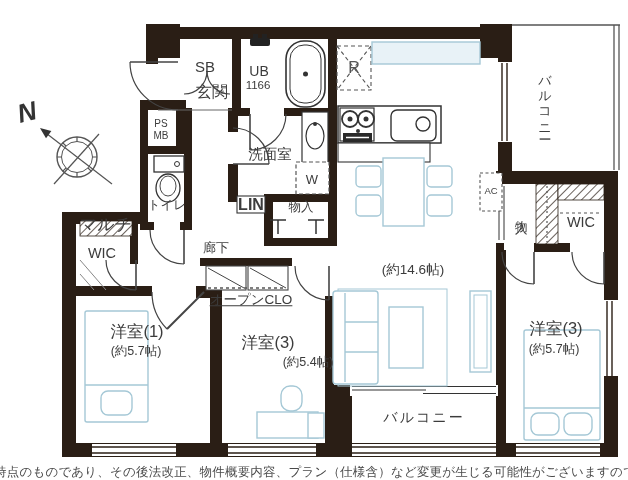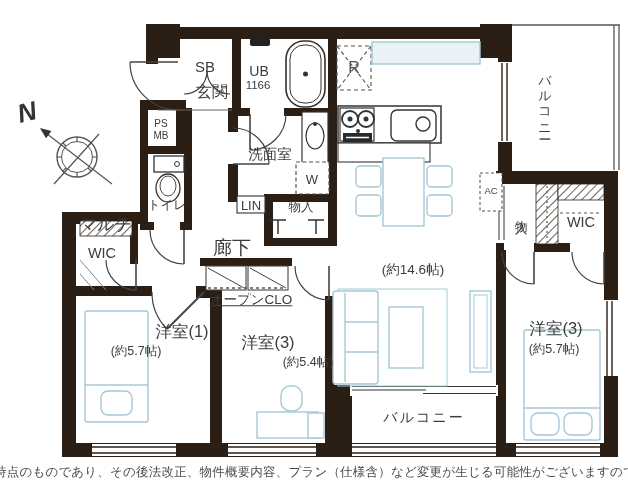--- a/index.html
+++ b/index.html
@@ -14,27 +14,27 @@
   .l-ub{left:259px;top:71px;font-size:14px;}
   .l-ubsize{left:258px;top:86px;font-size:11.5px;}
   .l-r{left:354px;top:68px;font-size:16px;color:#555;}
   .l-senmen{left:270px;top:154px;font-size:14.5px;}
   .l-w{left:312px;top:179px;font-size:13px;}
   .l-ps{left:161px;top:124px;font-size:10px;}
   .l-mb{left:161px;top:136px;font-size:10px;}
   .l-toilet{left:167px;top:205px;font-size:12.5px;}
   .l-multi1{left:106px;top:224px;font-size:17px;}
   .l-multi2{left:102px;top:253px;font-size:14.5px;}
-  .l-lin{left:251px;top:205px;font-size:13px;}
+  .l-lin{left:251px;top:205px;font-size:16px;font-weight:bold;}
   .l-monoc{left:301px;top:207px;font-size:12.5px;}
-  .l-rouka{left:232px;top:247px;font-size:19px;text-align:center;}
+  .l-rouka{left:216px;top:247px;font-size:13px;text-align:center;}
   .l-openclo{left:251px;top:300px;font-size:13.5px;text-decoration:underline;}
   .l-ldk{left:414px;top:246px;font-size:27px;letter-spacing:1px;}
   .l-ldksize{left:413px;top:270px;font-size:13.5px;}
-  .l-y1{left:137px;top:331px;font-size:16.5px;margin-left:45px;}
+  .l-y1{left:137px;top:331px;font-size:16.5px;}
   .l-y1size{left:136px;top:351px;font-size:12.5px;}
   .l-y3{left:268px;top:342px;font-size:16.5px;}
   .l-y3size{left:266px;top:362px;font-size:12.5px;margin-left:42px;}
   .l-y2{left:556px;top:328px;font-size:16.5px;}
   .l-y2size{left:554px;top:349px;font-size:12.5px;}
   .l-balcr{left:545px;top:100px;font-size:13px;}
   .l-monor{left:521px;top:212px;font-size:12.5px;letter-spacing:1px;}
   .l-wicr{left:581px;top:222px;font-size:14.5px;}
   .l-ac{left:491px;top:191px;font-size:9.5px;}
   .l-balcb{left:424px;top:417px;font-size:14px;letter-spacing:2px;}

